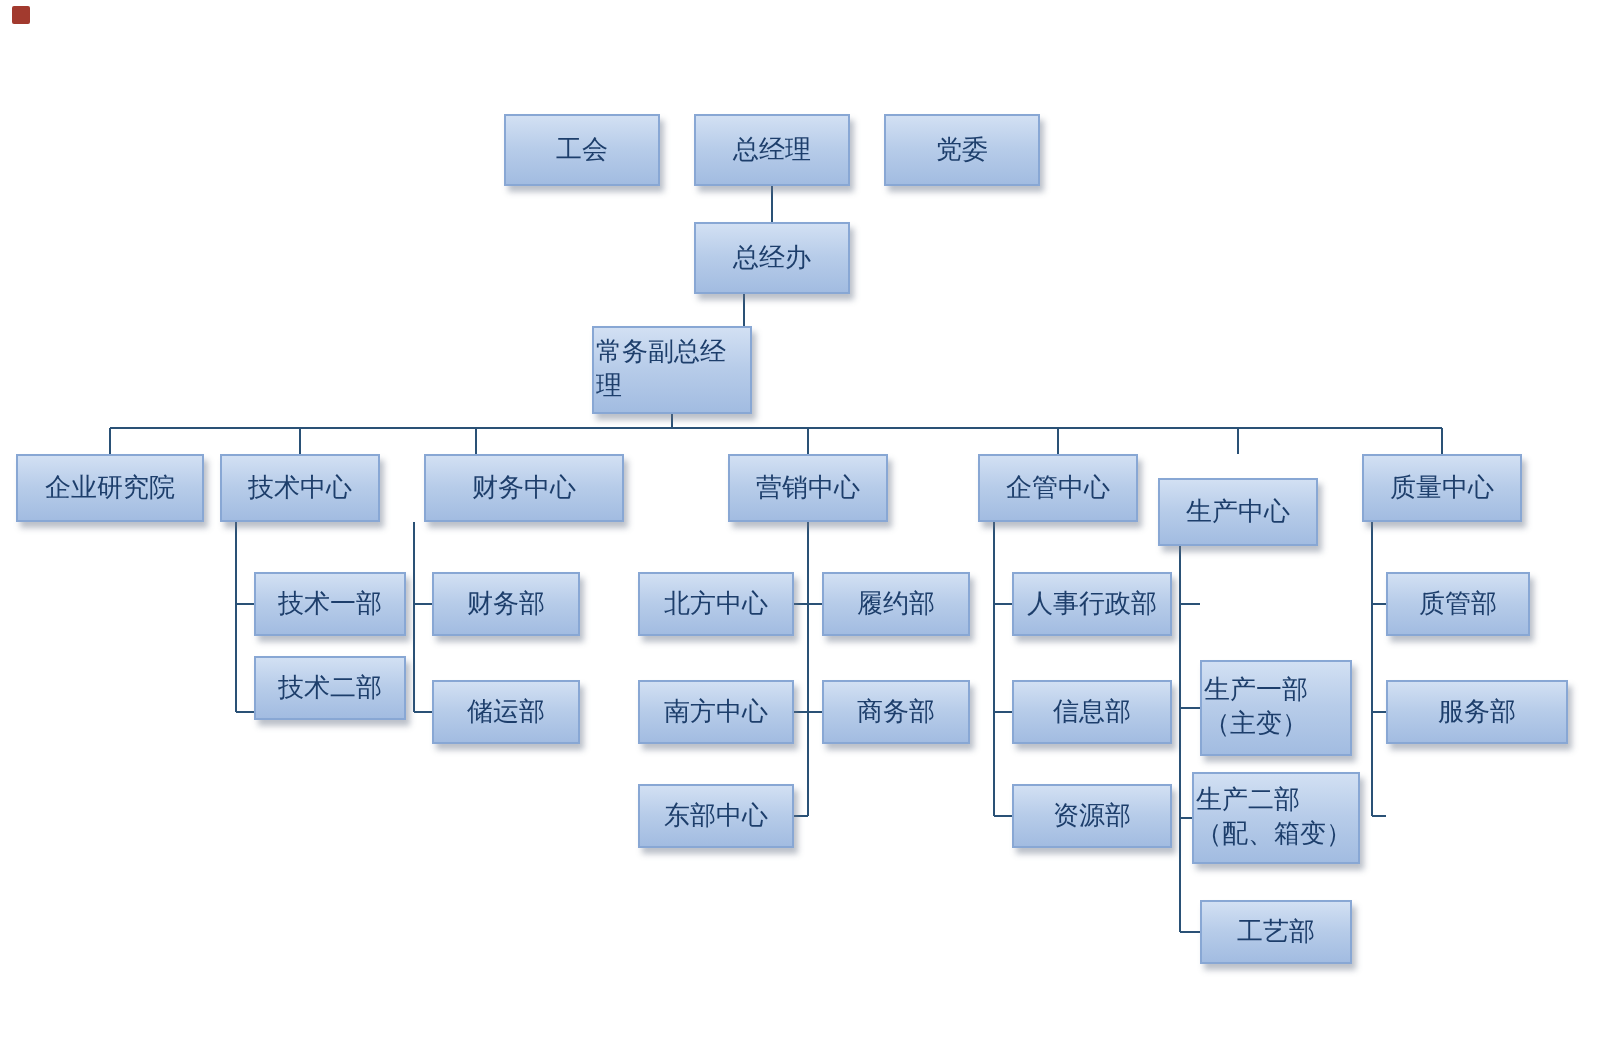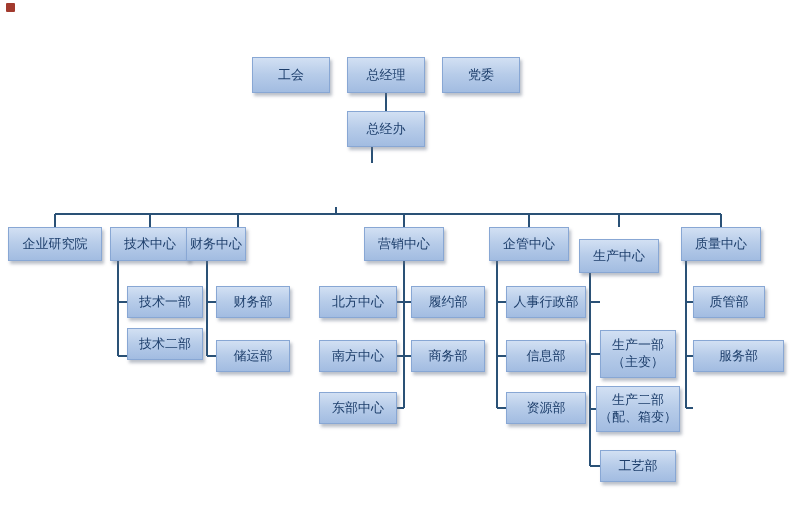--- a/index.html
+++ b/index.html
@@ -16,21 +16,20 @@
     left: 0; top: 0;
     width: 800px; height: 529px;
     pointer-events: none;
   }
   .node {
     position: absolute;
     box-sizing: border-box;
     display: flex;
     align-items: center;
     justify-content: center;
-    text-align: center;
     background: linear-gradient(180deg, #d2e0f3 0%, #b7cce9 48%, #a2bce1 100%);
     border: 1px solid #88a7d4;
     box-shadow: 2px 3px 3px rgba(105,115,135,0.45);
     color: #1d3e6b;
     font-size: 13px;
     line-height: 1.3;
     padding: 1px;
   }
   .artifact {
     position: absolute;
@@ -59,24 +58,25 @@
              M497 261 V408 M497 302 H506 M497 356 H506 M497 408 H506
              M590 261 V466 M590 302 H600 M590 354 H600 M590 409 H596 M590 466 H600
              M686 261 V408 M686 302 H693 M686 356 H693 M686 408 H693" fill="none" stroke="#2a5176" stroke-width="1.2" shape-rendering="crispEdges"></path>
   </svg>
 
   <div class="node" style="left:252px;top:57px;width:78px;height:36px">工会</div>
   <div class="node" style="left:347px;top:57px;width:78px;height:36px">总经理</div>
   <div class="node" style="left:442px;top:57px;width:78px;height:36px">党委</div>
 
   <div class="node" style="left:347px;top:111px;width:78px;height:36px">总经办</div>
+  <div class="node" style="left:296px;top:163px;width:80px;height:44px">常务副总经理</div>
 
   <div class="node" style="left:8px;top:227px;width:94px;height:34px">企业研究院</div>
   <div class="node" style="left:110px;top:227px;width:80px;height:34px">技术中心</div>
-  <div class="node" style="left:186px;top:227px;width:60px;height:34px">财务中心</div>
+  <div class="node" style="left:212px;top:227px;width:100px;height:34px">财务中心</div>
   <div class="node" style="left:364px;top:227px;width:80px;height:34px">营销中心</div>
   <div class="node" style="left:489px;top:227px;width:80px;height:34px">企管中心</div>
   <div class="node" style="left:579px;top:239px;width:80px;height:34px">生产中心</div>
   <div class="node" style="left:681px;top:227px;width:80px;height:34px">质量中心</div>
 
   <div class="node" style="left:127px;top:286px;width:76px;height:32px">技术一部</div>
   <div class="node" style="left:127px;top:328px;width:76px;height:32px">技术二部</div>
 
   <div class="node" style="left:216px;top:286px;width:74px;height:32px">财务部</div>
   <div class="node" style="left:216px;top:340px;width:74px;height:32px">储运部</div>

